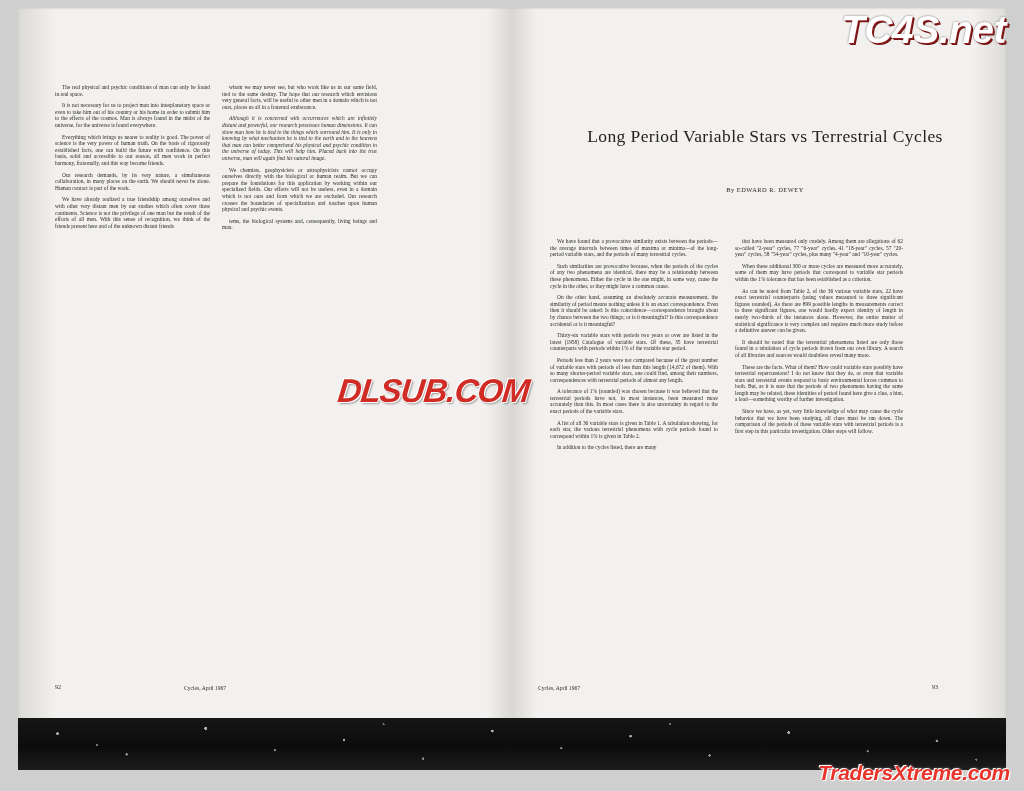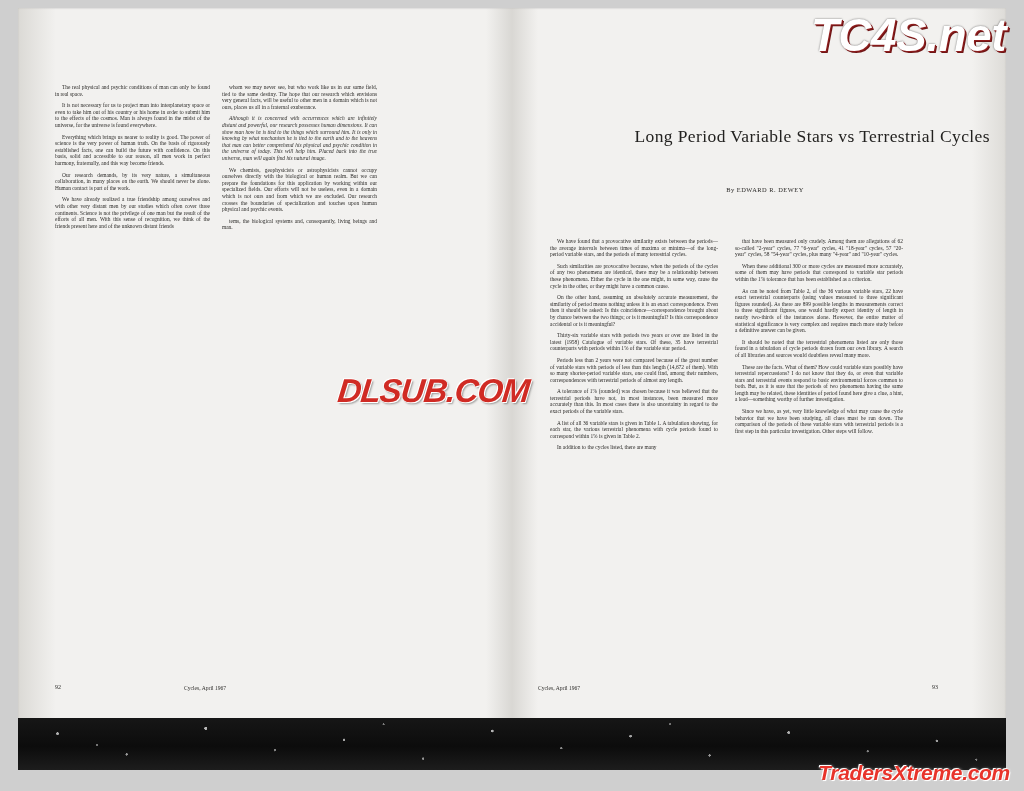--- a/index.html
+++ b/index.html
@@ -96,21 +96,21 @@
   
   #col-r1 { left: 550px; top: 238px; width: 168px; }
   #col-r2 { left: 735px; top: 238px; width: 168px; }
 
   
   #article-title {
     position: absolute;
     left: 540px;
     top: 126px;
     width: 450px;
-    text-align: right;
+    text-align: center;
     font-size: 17.5px;
     letter-spacing: 0.4px;
     color: #232220;
     font-family: "Liberation Serif", serif;
   }
   #article-byline {
     position: absolute;
     left: 540px;
     top: 186px;
     width: 450px;
@@ -132,21 +132,21 @@
   #runhead-right{ left: 538px; top: 685px; font-size: 5.6px; }
 
   
   #wm-tc4s {
     position: absolute;
     right: 18px;
     top: 8px;
     font-family: "Liberation Sans", sans-serif;
     font-weight: bold;
     font-style: italic;
-    font-size: 46px;
+    font-size: 39px;
     color: #ffffff;
     text-shadow:
       1px 1px 0 #8f1d1d, 2px 2px 0 #6f1515,
       0 0 2px rgba(0,0,0,0.6);
     letter-spacing: -0.5px;
   }
   #wm-dlsub {
     position: absolute;
     left: 338px;
     top: 372px;

